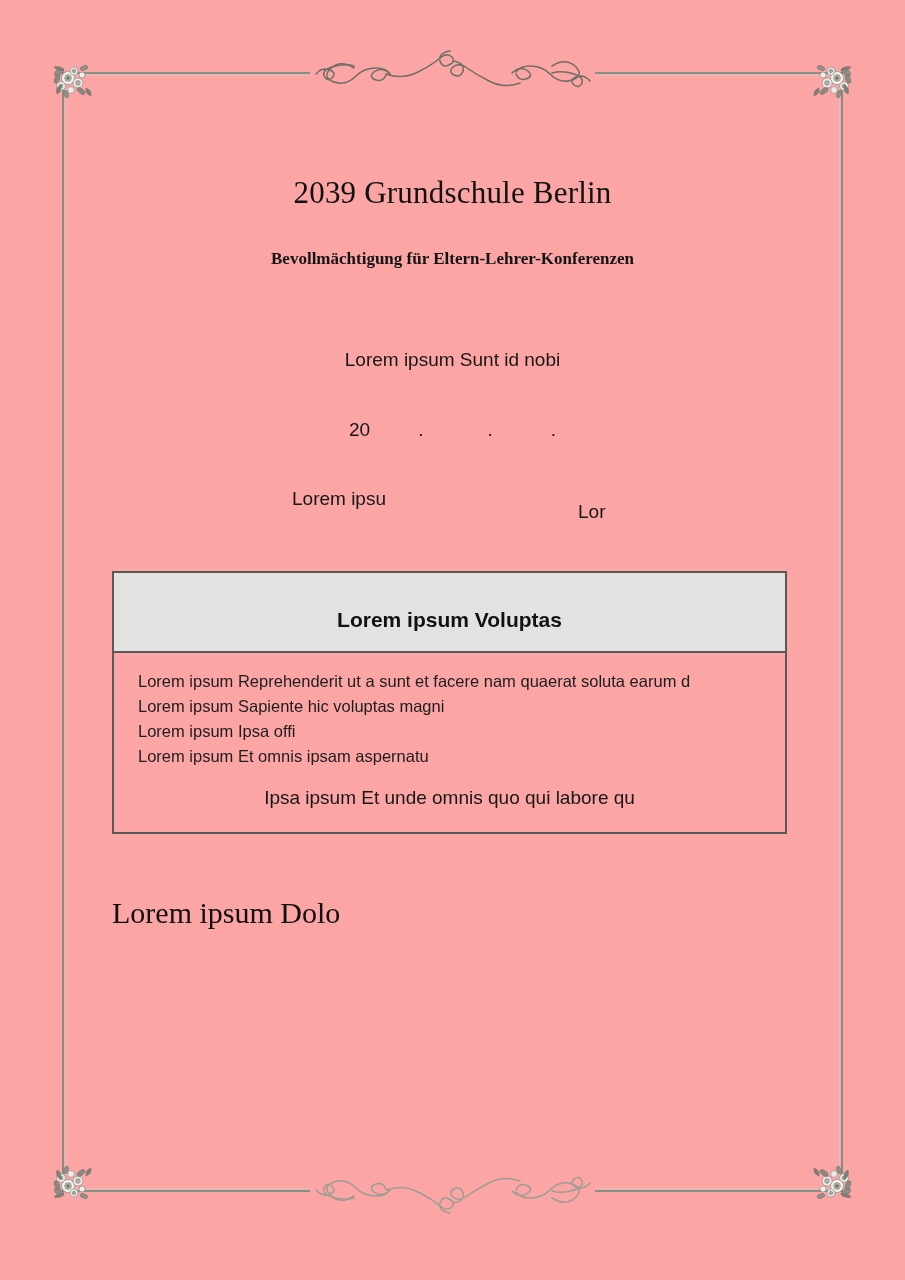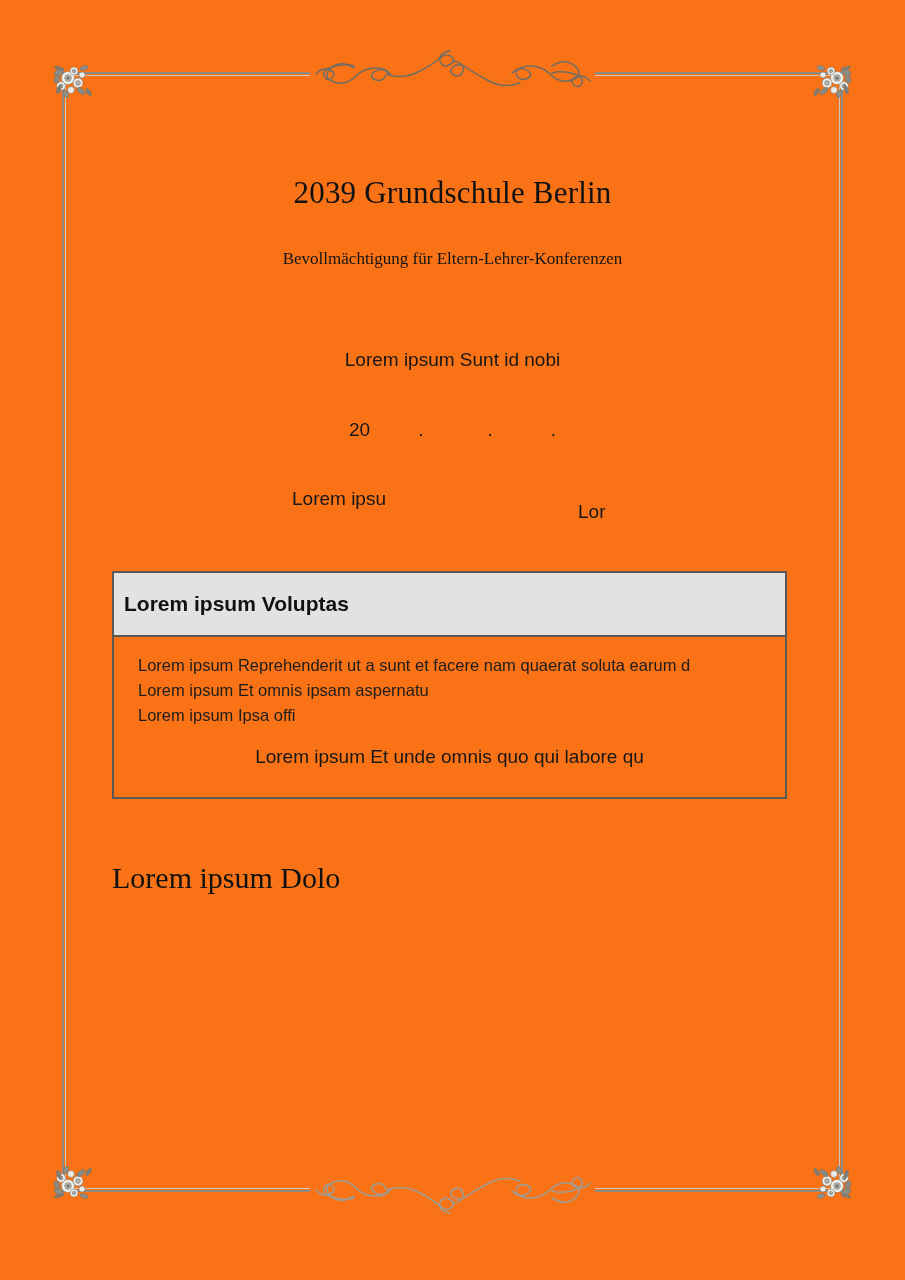--- a/index.html
+++ b/index.html
@@ -4,21 +4,21 @@
 <style>
   html, body {
     margin: 0;
     padding: 0;
     background: #ffffff;
   }
   .page {
     position: relative;
     width: 905px;
     height: 1280px;
-    background: #f97316;
+    background: #fca5a5;
     overflow: hidden;
     font-family: "Liberation Sans", sans-serif;
     color: #1a1a1a;
   }
 
   
   .frame {
     position: absolute;
     left: 62px;
     top: 72px;
@@ -86,21 +86,21 @@
     font-size: 31px;
     font-weight: 400;
     letter-spacing: 0.2px;
     color: #111111;
     margin-top: 103px;
   }
   .doc-subtitle {
     text-align: center;
     font-family: "Liberation Serif", serif;
     font-size: 17px;
-    font-weight: 400;
+    font-weight: 700;
     color: #141414;
     margin-top: 38px;
   }
 
   .recipient-line {
     text-align: center;
     font-size: 19px;
     margin-top: 80px;
     color: #171717;
   }
@@ -139,28 +139,28 @@
   
   .info-table {
     margin-top: 57px;
     width: 675px;
     border: 2px solid #595959;
     box-sizing: border-box;
   }
   .info-table-header {
     background: #e2e2e0;
     border-bottom: 2px solid #595959;
-    text-align: left;
+    text-align: center;
     font-size: 21px;
     font-weight: bold;
     color: #111111;
-    padding: 19px 10px 19px;
+    padding: 35px 10px 19px;
   }
   .info-table-body {
-    padding: 16px 0 13px 24px;
+    padding: 16px 0 7px 24px;
   }
   .info-row {
     font-size: 16.5px;
     line-height: 25px;
     color: #1d1d1d;
   }
   .info-footnote {
     text-align: center;
     font-size: 19px;
     color: #171717;
@@ -344,22 +344,23 @@
 
     <div class="signature-row">
       <span class="sig-left">Lorem ipsu</span>
       <span class="sig-right">Lor</span>
     </div>
 
     <div class="info-table">
       <div class="info-table-header">Lorem ipsum Voluptas</div>
       <div class="info-table-body">
         <div class="info-row">Lorem ipsum Reprehenderit ut a sunt et facere nam quaerat soluta earum d</div>
+        <div class="info-row">Lorem ipsum Sapiente hic voluptas magni</div>
+        <div class="info-row">Lorem ipsum Ipsa offi</div>
         <div class="info-row">Lorem ipsum Et omnis ipsam aspernatu</div>
-        <div class="info-row">Lorem ipsum Ipsa offi</div>
-        <div class="info-footnote">Lorem ipsum Et unde omnis quo qui labore qu</div>
+        <div class="info-footnote">Ipsa ipsum Et unde omnis quo qui labore qu</div>
       </div>
     </div>
 
     <div class="doc-footer">Lorem ipsum Dolo</div>
 
   </div>
 </div>
 
 </body></html>

